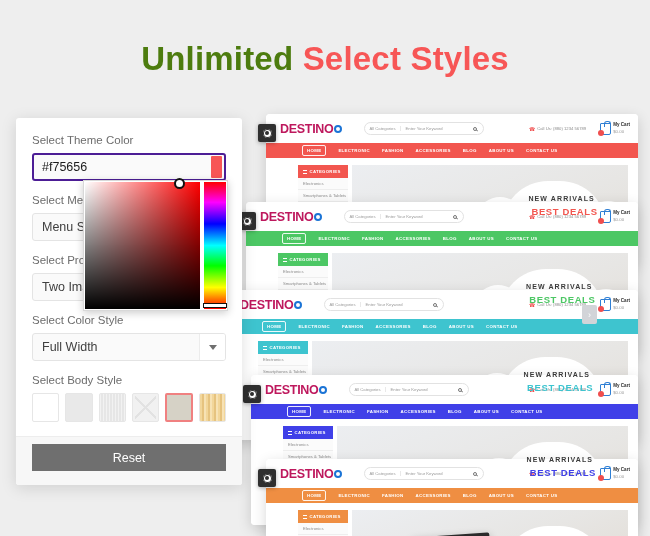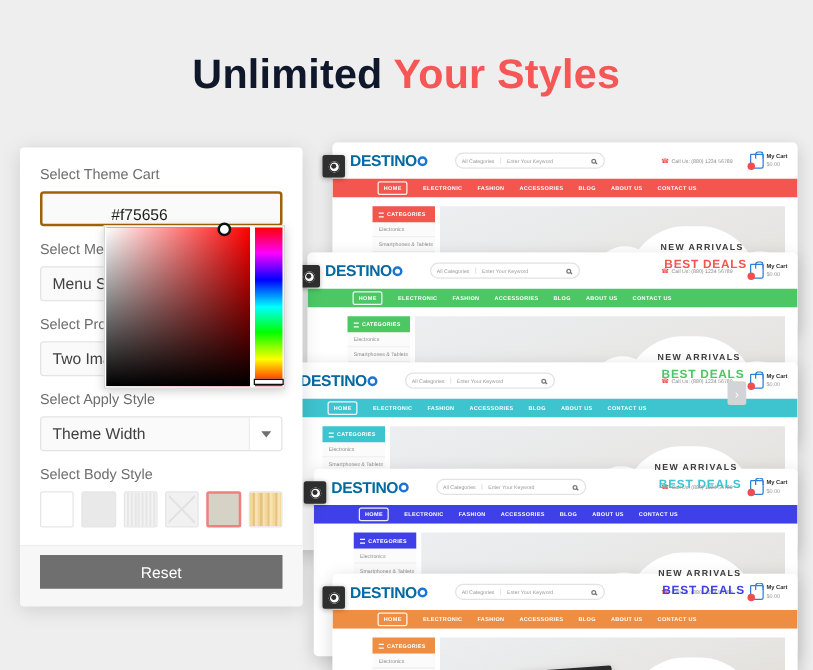--- a/index.html
+++ b/index.html
@@ -14,21 +14,21 @@
   
   .title {
     position: absolute;
     top: 40px; left: 0; right: 0;
     text-align: center;
     font-size: 33px;
     font-weight: bold;
     letter-spacing: 0.2px;
     white-space: nowrap;
   }
-  .title .muted { color: #0f172a; }
+  .title .muted { color: #4d7c0f; }
   .title .accent { color: #f75656; }
 
   
   .previews { position: absolute; inset: 0; }
 
   .preview {
     position: absolute;
     background: #ffffff;
     border-radius: 4px;
     box-shadow: 0 4px 14px rgba(0,0,0,0.16);
@@ -44,21 +44,21 @@
   .pv-head {
     height: 29px;
     display: flex;
     align-items: center;
     padding: 0 8px 0 14px;
     background: #fff;
   }
   .pv-logo {
     font-size: 12.5px;
     font-weight: bold;
-    color: #0369a1;
+    color: #be185d;
     letter-spacing: -0.3px;
     display: flex; align-items: center;
     white-space: nowrap;
   }
   .pv-logo .ring {
     display:inline-block;
     width: 8px; height: 8px;
     border: 2px solid #1b74d6;
     border-radius: 50%;
     margin-left: 1px;
@@ -282,26 +282,25 @@
     font-size: 11.5px;
     color: #6d6d6d;
     margin-bottom: 7px;
     white-space: nowrap;
   }
   .field-label.tight { margin-top: 13px; }
 
   .color-input-wrap {
     display: flex;
     height: 28px;
-    border: 2px solid #a16207;
+    border: 2px solid #4c1d95;
     border-radius: 3px;
     background: #fafafa;
-    align-items: flex-end;
+    align-items: center;
     overflow: hidden;
-    padding-left: 47px;
   }
   .color-input {
     flex: 1;
     border: none; outline: none;
     background: transparent;
     font-size: 12.5px;
     color: #1c1c1c;
     padding: 0 8px;
     font-family: "Liberation Sans", sans-serif;
   }
@@ -432,21 +431,21 @@
     bottom: 1px;
     height: 5px;
     border: 1.5px solid #111;
     background: #fff;
   }
 </style>
 </head>
 <body>
 
 <div class="title">
-  <span class="muted">Unlimited </span><span class="accent">Your Styles</span>
+  <span class="muted">Unlimited </span><span class="accent">Select Styles</span>
 </div>
 
 <div class="previews">
 
   <div class="preview pv1">
     <div class="pv-head">
       <div class="pv-logo">
           <span>DESTINO</span>
           <span class="ring"></span>
         </div>
@@ -717,21 +716,21 @@
   <div class="pv-gear gear5">
       <span class="g"></span>
     </div>
 
   <div class="carousel-arrow">›</div>
 </div>
 
 <div class="panel">
   <div class="panel-inner">
 
-    <div class="field-label">Select Theme Cart</div>
+    <div class="field-label">Select Theme Color</div>
     <div class="color-input-wrap">
       <input class="color-input" value="#f75656" style="">
       <span class="color-chip"></span>
     </div>
 
     <div class="field-label tight">Select Men</div>
     <div class="select-box">
       <span>Menu Scr</span>
       <span class="caret">
           <i></i>
@@ -739,23 +738,23 @@
     </div>
 
     <div class="field-label tight">Select Prod</div>
     <div class="select-box">
       <span>Two Imag</span>
       <span class="caret">
           <i></i>
         </span>
     </div>
 
-    <div class="field-label tight">Select Apply Style</div>
+    <div class="field-label tight">Select Color Style</div>
     <div class="select-box">
-      <span>Theme Width</span>
+      <span>Full Width</span>
       <span class="caret">
           <i></i>
         </span>
     </div>
 
     <div class="field-label tight">Select Body Style</div>
     <div class="swatches">
       <div class="sw sw-1"></div>
       <div class="sw sw-2"></div>
       <div class="sw sw-3"></div>

